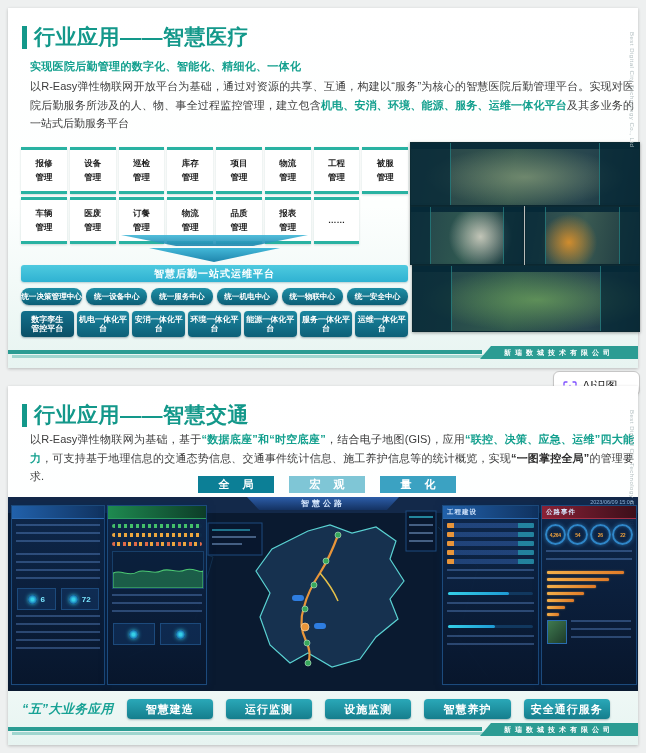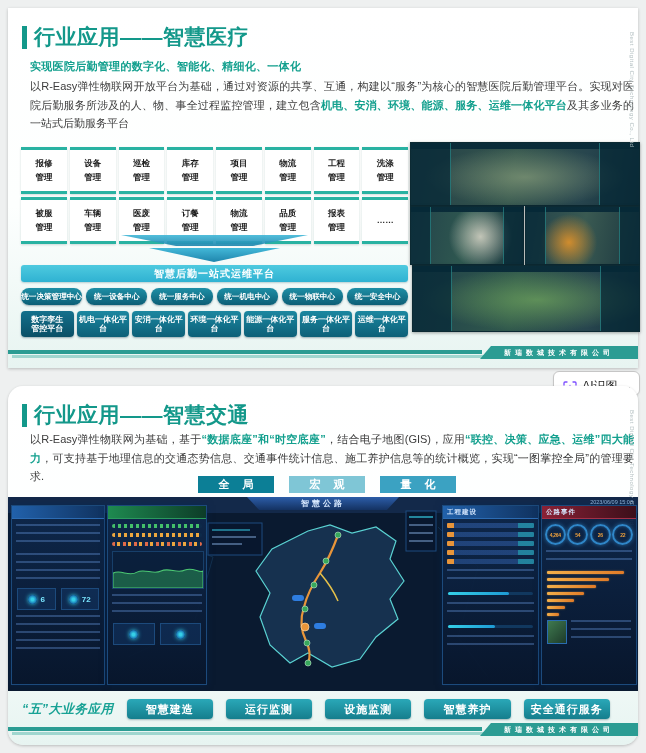--- a/index.html
+++ b/index.html
@@ -2,31 +2,31 @@
 <html><head>
 <meta charset="utf-8">
 <style>
   html,body{margin:0;padding:0;}
   body{background:#eef0f0;font-family:"Liberation Sans","DejaVu Sans",sans-serif;}
   .page{position:relative;width:646px;height:753px;background:#eef0f0;overflow:hidden;}
 
   
   .slide{position:absolute;left:8px;width:630px;background:linear-gradient(180deg,#ffffff 0%,#fdfffe 55%,#e7f4f1 100%);box-shadow:0 1px 3px rgba(0,0,0,.22);}
   .slide1{top:8px;height:360px;}
-  .slide2{top:386px;height:359px;border-radius:15px;}
+  .slide2{top:386px;height:359px;}
 
   .title-row{position:absolute;left:14px;top:15px;display:flex;align-items:center;gap:7px;}
   .tbar{width:5px;height:23px;background:#13988a;}
   .title-row h1{margin:0;font-size:21px;font-weight:800;color:#13988a;letter-spacing:.5px;}
   .sub{position:absolute;left:22px;top:51px;margin:0;font-size:11px;font-weight:700;color:#13a08e;letter-spacing:.3px;}
   .para{position:absolute;left:22px;margin:0;width:604px;font-size:11px;line-height:18.5px;color:#3c3c3c;text-align:justify;}
   .para1{top:69px;}
   .para2{top:44px;}
   .accent{color:#13a08e;font-weight:700;}
-  .bold-dark{color:#2c2c2c;font-weight:400;}
+  .bold-dark{color:#2c2c2c;font-weight:700;}
   .vtext{position:absolute;right:3px;top:24px;writing-mode:vertical-rl;font-size:6px;color:#b3bfc1;letter-spacing:.5px;}
 
   
   .mod-grid{position:absolute;left:13px;top:139px;width:387px;display:grid;grid-template-columns:repeat(8,1fr);gap:3px;}
   .mod-cell{height:41px;background:#fff;border-top:3px solid #29b2a2;border-bottom:3px solid #29b2a2;box-shadow:0 1px 2px rgba(0,60,60,.18);display:flex;align-items:center;justify-content:center;}
   .mod-cell span{display:block;width:2em;font-size:8.5px;font-weight:700;color:#1f1f1f;text-align:center;line-height:1.55;}
   .funnel{position:absolute;left:13px;top:227px;width:387px;height:27px;}
   .banner{position:absolute;left:13px;top:257px;width:387px;height:17px;border-radius:3px;background:linear-gradient(180deg,#4ecadf,#2fb2d2);color:#fff;font-size:10px;font-weight:700;display:flex;align-items:center;justify-content:center;letter-spacing:1px;box-shadow:0 1px 2px rgba(0,80,100,.25);}
   .centers{position:absolute;left:13px;top:280px;width:387px;display:flex;gap:4px;}
   .center-btn{flex:1;height:17px;border-radius:8px;background:linear-gradient(180deg,#1e8fa6,#0c5f76);color:#fff;font-size:7.6px;font-weight:700;display:flex;align-items:center;justify-content:center;box-shadow:0 1px 2px rgba(0,40,60,.35);white-space:nowrap;}
@@ -131,23 +131,20 @@
       <div class="mod-cell">
           <span>项目管理</span>
         </div>
       <div class="mod-cell">
           <span>物流管理</span>
         </div>
       <div class="mod-cell">
           <span>工程管理</span>
         </div>
       <div class="mod-cell">
-          <span>洗涤管理</span>
-        </div>
-      <div class="mod-cell">
           <span>被服管理</span>
         </div>
       <div class="mod-cell">
           <span>车辆管理</span>
         </div>
       <div class="mod-cell">
           <span>医废管理</span>
         </div>
       <div class="mod-cell">
           <span>订餐管理</span>

